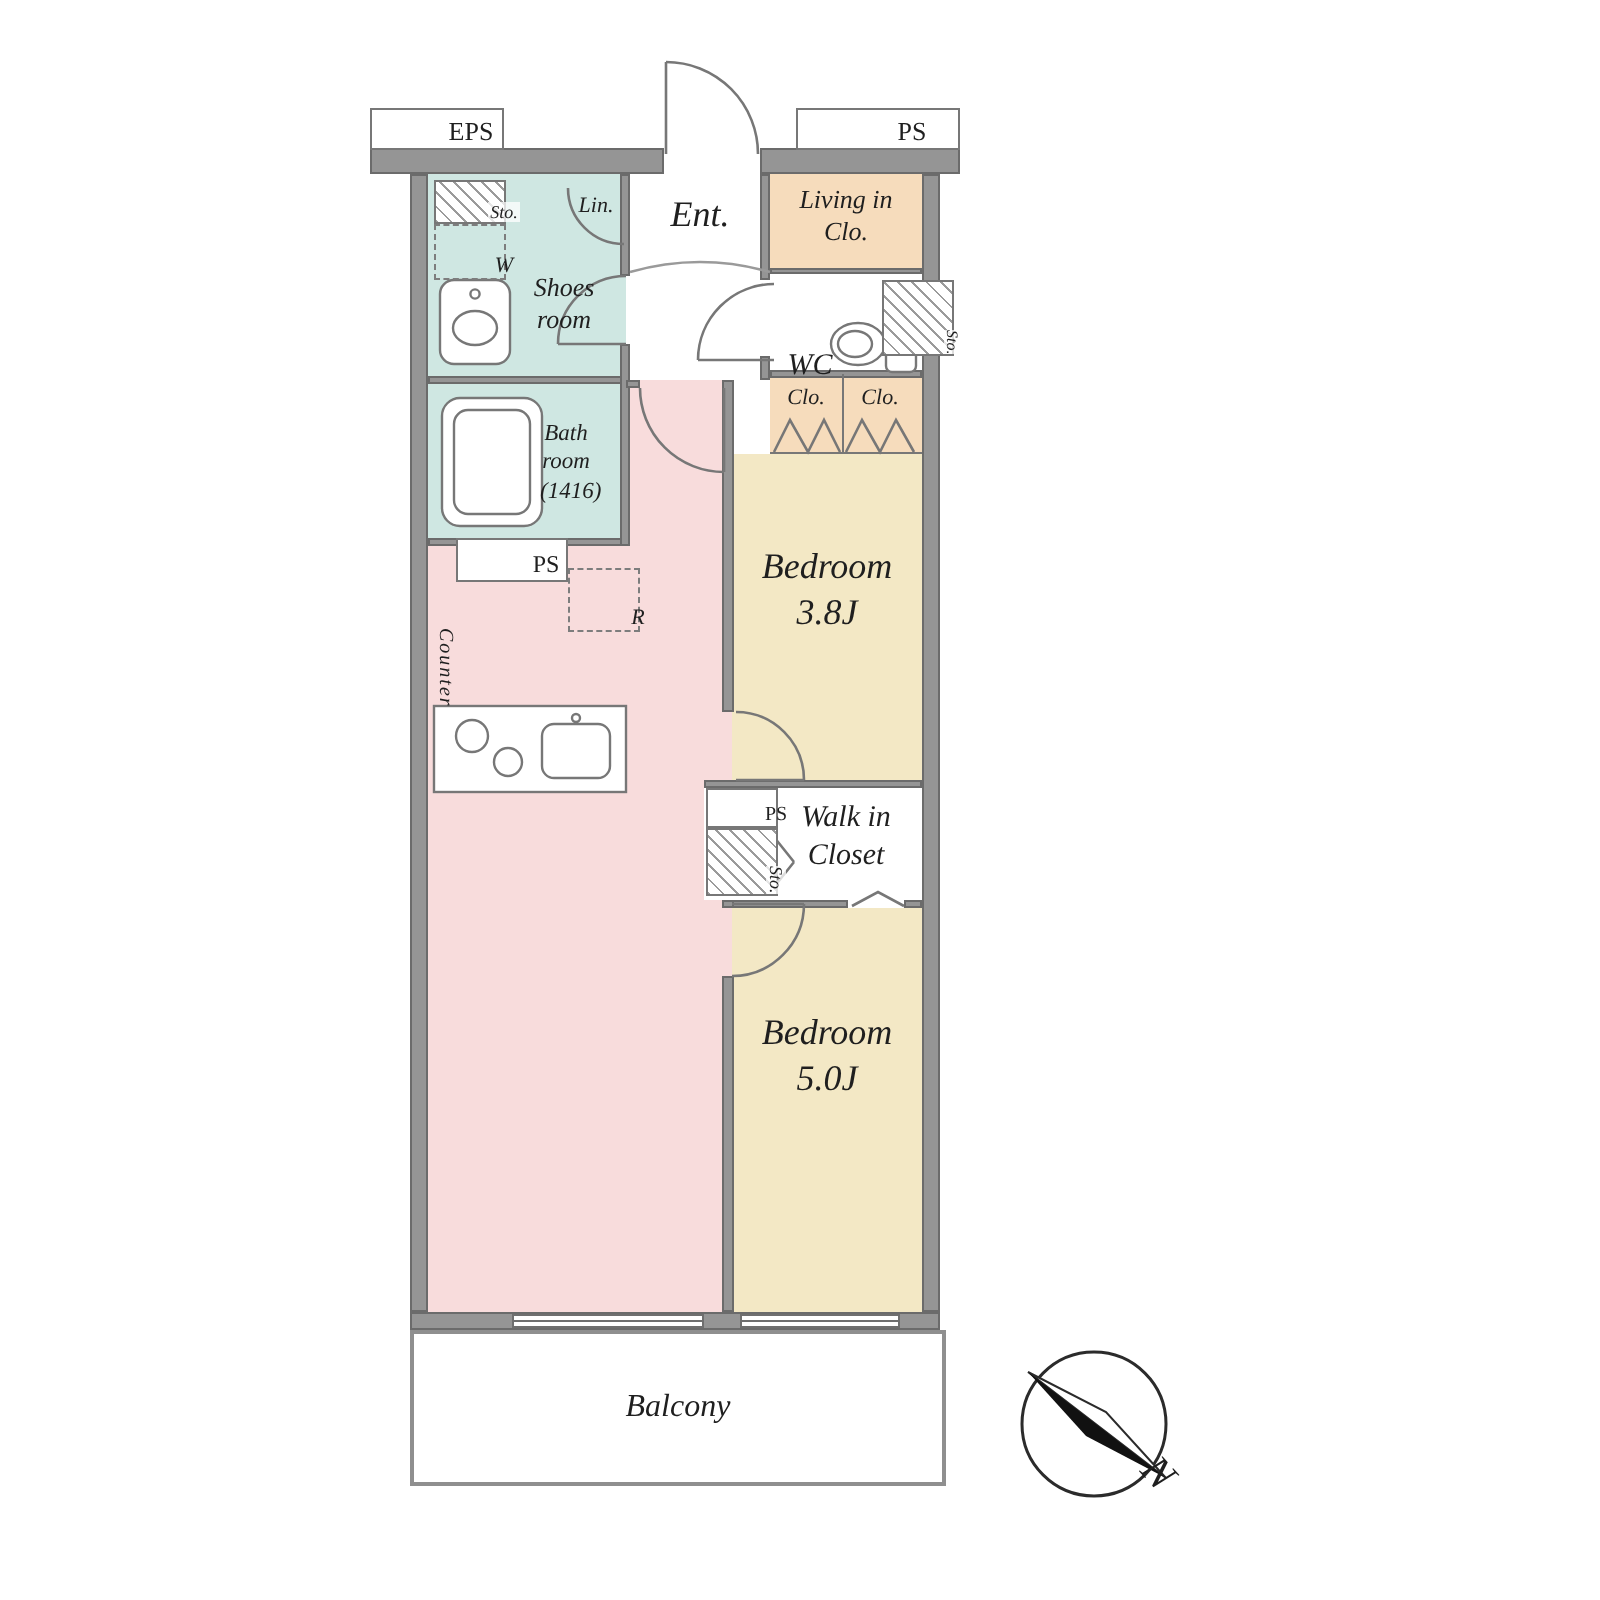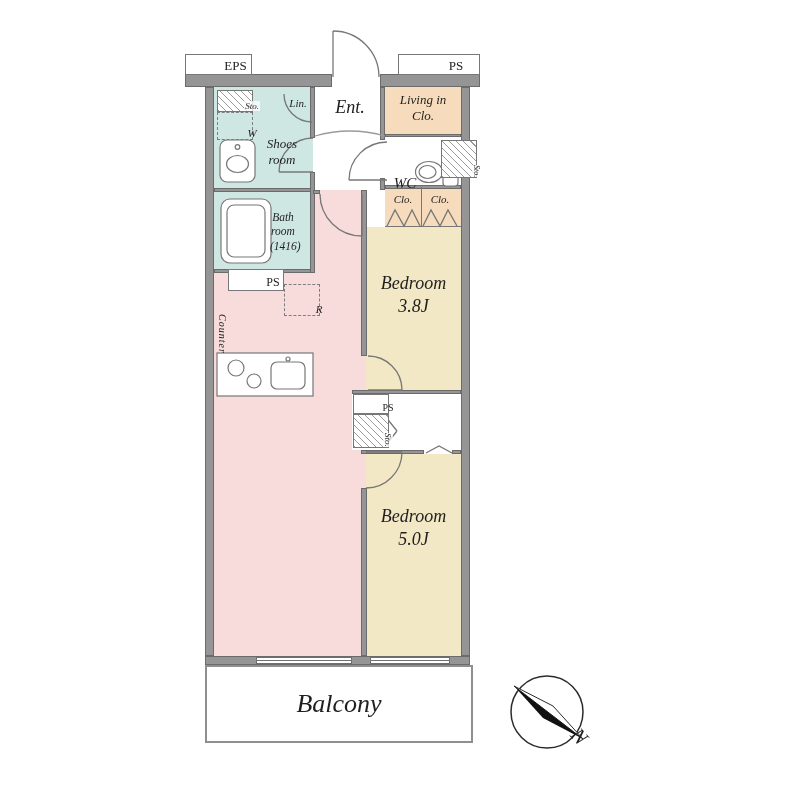--- a/index.html
+++ b/index.html
@@ -63,21 +63,21 @@
   <div class="thinline" style="left:385px;top:226px;width:76px;height:1px;"></div>
   <div class="thinline" style="left:421px;top:187px;width:1px;height:39px;"></div>
   <div class="wall" style="left:352px;top:390px;width:109px;height:4px;"></div>
   <div class="wall" style="left:366px;top:450px;width:58px;height:4px;"></div>
   <div class="wall" style="left:452px;top:450px;width:9px;height:4px;"></div>
 
   <div class="win" style="left:256px;top:657px;width:96px;height:7px;"></div>
   <div class="win" style="left:370px;top:657px;width:80px;height:7px;"></div>
 
   <div id="balcony" style="left:205px;top:665px;width:268px;height:78px;">
-    <span class="lbl" style="position:static;font-size:26px;">Balcony</span>
+    <span class="lbl" style="position:static;font-size:16px;">Balcony</span>
   </div>
 
   <div class="chip" style="left:185px;top:54px;width:67px;height:21px;font-size:13px;">
     <span>EPS</span>
   </div>
   <div class="chip" style="left:398px;top:54px;width:82px;height:21px;font-size:13px;">
     <span>PS</span>
   </div>
   <div class="chip hatch" style="left:217px;top:90px;width:30px;height:22px;font-size:9px;">
     <span class="it" style="background:rgba(255,255,255,.75);padding:0 1px;">Sto.</span>
@@ -109,20 +109,22 @@
   <div class="lbl" style="left:252px;top:136px;width:60px;font-size:13px;">Shoes
 room</div>
   <div class="lbl" style="left:270px;top:210px;width:26px;font-size:11.5px;">Bath
 room
 (1416)</div>
   <div class="lbl" style="left:386px;top:193px;width:34px;font-size:11px;">Clo.</div>
   <div class="lbl" style="left:422px;top:193px;width:36px;font-size:11px;">Clo.</div>
   <div class="lbl" style="left:366px;top:272px;width:95px;font-size:18px;">Bedroom
 3.8J</div>
   <div class="lbl it vert" style="left:213px;top:298px;width:15px;height:72px;font-size:10px;letter-spacing:1px;">Counter</div>
+  <div class="lbl" style="left:385px;top:400px;width:76px;font-size:15px;">Walk in
+Closet</div>
   <div class="lbl" style="left:366px;top:505px;width:95px;font-size:18px;">Bedroom
 5.0J</div>
 
   <svg class="overlay" width="800" height="800" viewBox="0 0 800 800">
     <g stroke="#777" stroke-width="1.3" fill="none">
 
       <g>
         <path d="M 333 77 L 333 31"></path>
         <path d="M 379 77 A 46 46 0 0 0 333 31"></path>
       </g>

